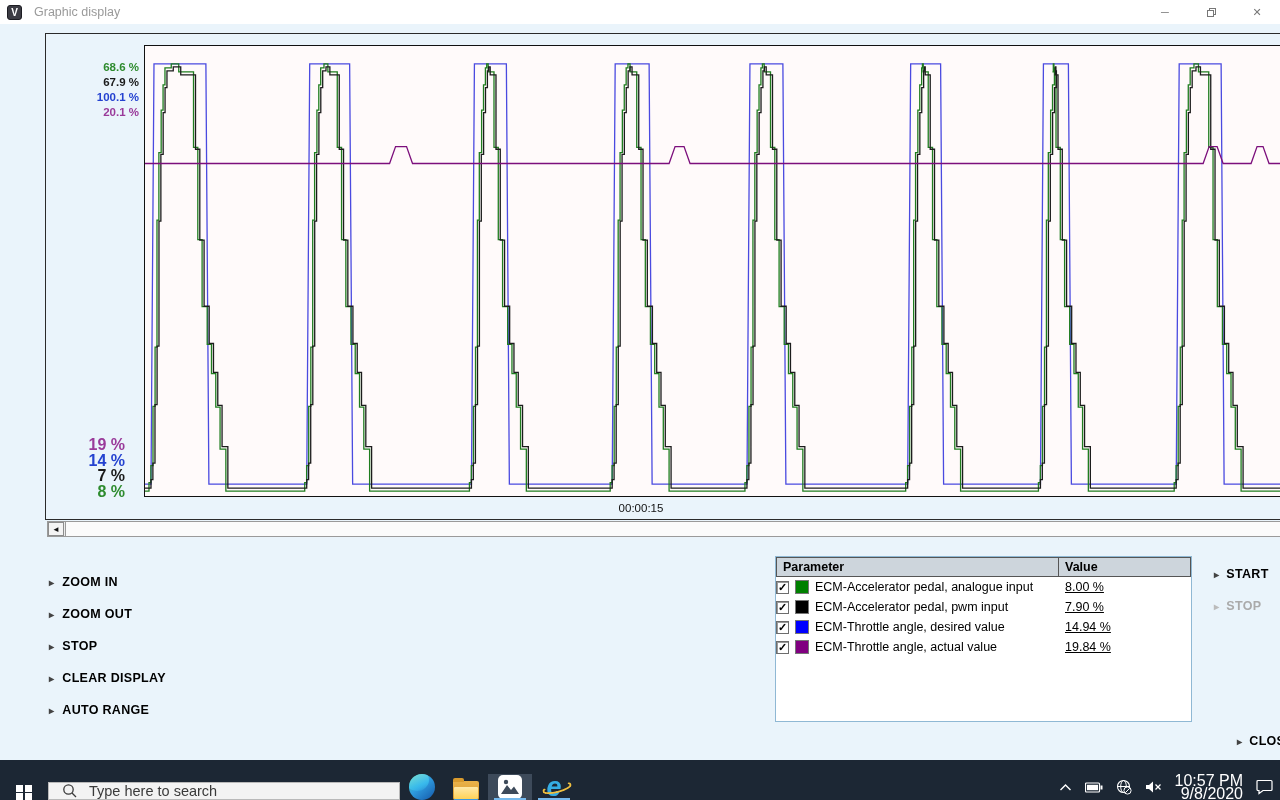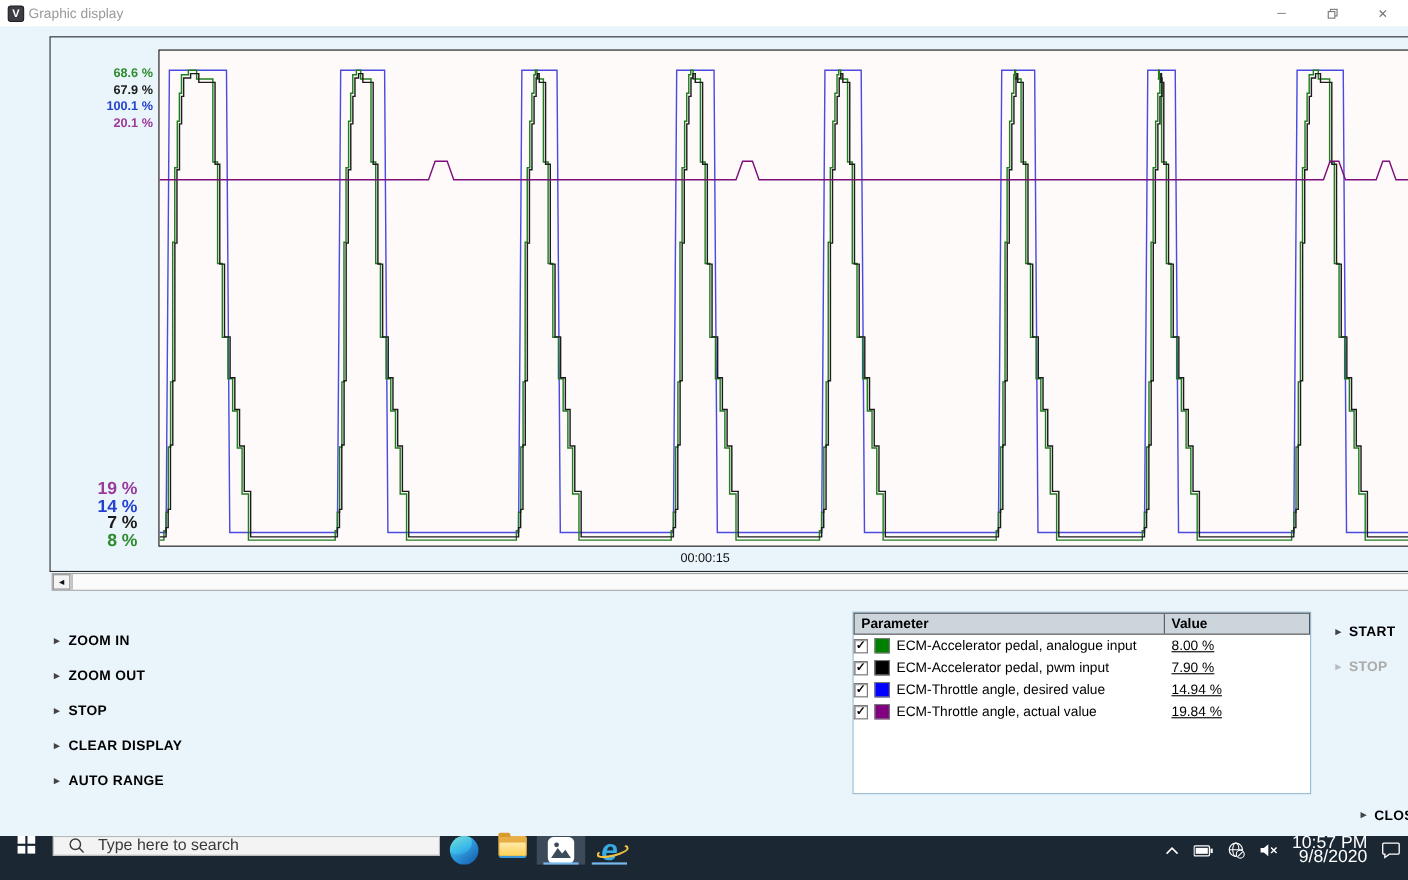--- a/index.html
+++ b/index.html
@@ -2,21 +2,21 @@
 <html><head>
 <meta charset="utf-8">
 <style>
   * { margin:0; padding:0; box-sizing:border-box; }
   html,body { width:1280px; height:800px; overflow:hidden; font-family:"Liberation Sans", sans-serif; }
   body { background:#eaf4fb; position:relative; }
 
   
   .titlebar { position:absolute; top:0; left:0; width:1280px; height:24px; background:#ffffff; display:flex; align-items:center; }
   .app-logo { width:15px; height:15px; margin-left:7px; background:#3c3c44; border:1px solid #1c1c22; border-radius:3px; color:#fff; font-size:10px; font-weight:bold; text-align:center; line-height:13px; }
-  .title-text { margin-left:4px; font-size:12.5px; color:#9a9a9a; }
+  .title-text { margin-left:12px; font-size:12.5px; color:#9a9a9a; }
   .win-controls { margin-left:auto; display:flex; height:100%; }
   .win-btn { width:46px; height:100%; display:flex; align-items:center; justify-content:center; color:#777; font-size:11px; }
 
   
   .content { position:absolute; top:24px; left:0; width:1280px; height:736px; background:#eaf4fb;margin-left:29px; }
 
   .chart-panel { position:absolute; left:16px; top:9px; width:1251px; height:487px; border:1px solid #2a2a2a; background:#eaf4fb; }
   .plot { position:absolute; left:115px; top:21px; width:1148px; height:452px; background:#fffafa; border:1px solid #111; }
   .plot svg { position:absolute; left:0; top:0; width:100%; height:100%; }
 
@@ -47,21 +47,21 @@
   .swatch { width:14px; height:14px; border:1px solid #777; }
 
   
   .act-btn { position:absolute; display:flex; align-items:center; gap:7px; font-size:12.5px; font-weight:bold; letter-spacing:.3px; }
   .act-start { left:1185px; top:543px; color:#000; }
   .act-stop  { left:1185px; top:575px; color:#aaaaaa; }
   .act-stop .arrow-glyph { color:#bbb; }
   .act-close { left:1208px; top:710px; color:#000; }
 
   
-  .taskbar { position:absolute; bottom:0; left:0; width:1280px; height:40px; background:#1c2734; display:flex; align-items:flex-start; }
+  .taskbar { position:absolute; bottom:0; left:0; width:1280px; height:40px; background:#1c2734; display:flex; align-items:flex-end; }
   .tb-start { width:48px; display:flex; align-items:center; justify-content:center; }
   .win-flag { display:grid; grid-template-columns:7px 7px; grid-template-rows:7px 7px; gap:1.5px; }
   .win-flag span { background:#fff; }
   .tb-search { width:352px; background:#f3f3f3; border:1px solid #b9b9b9; display:flex; align-items:center; }
   .tb-search input { border:none; outline:none; background:transparent; font-size:14.5px; color:#333; width:280px; font-family:"Liberation Sans",sans-serif; }
   .tb-search input::placeholder { color:#3a3a3a; }
   .tb-icon-cell { width:44px; display:flex; align-items:center; justify-content:center; position:relative; }
   .tb-active { background:#3d4a5a; }
   .tb-underline::after { content:""; position:absolute; bottom:0; left:6px; right:6px; height:2px; background:#76b9ed; }
   .edge-circle { width:26px; height:26px; border-radius:50%; background:linear-gradient(140deg,#57d7a8 0%,#2f9de0 45%,#1457a8 100%); position:relative; overflow:hidden; }

